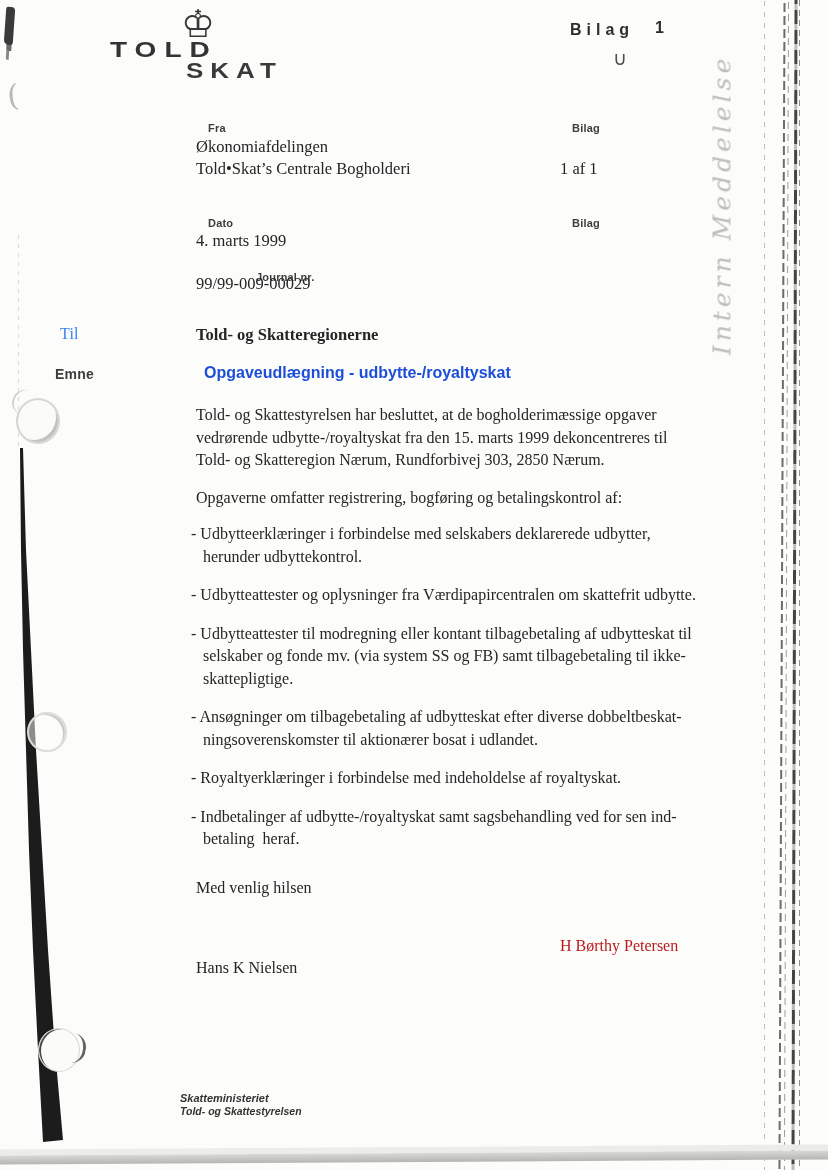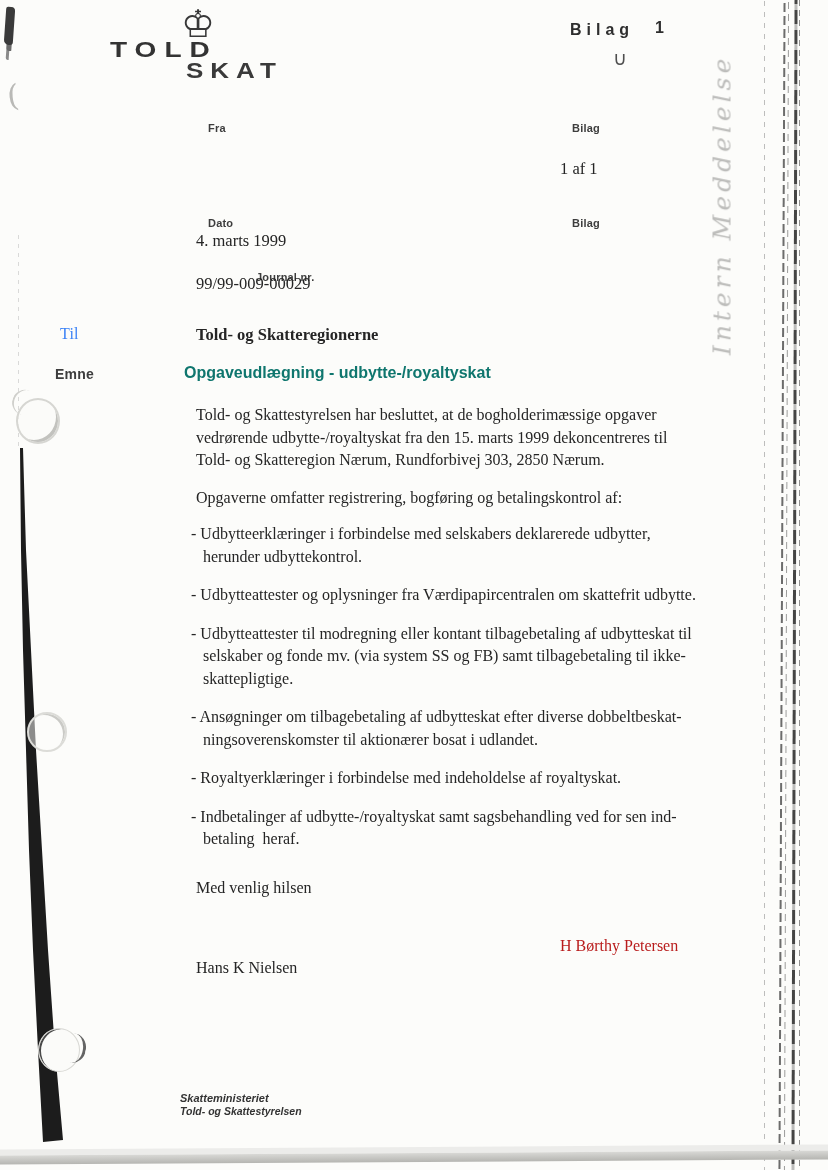--- a/index.html
+++ b/index.html
@@ -67,22 +67,22 @@
   .val-side{left:560px;top:158px;}
   .lbl-dato{left:196px;top:217px;}
   .val-dato{left:196px;top:230px;}
   .lbl-bilag{left:560px;top:217px;}
   .lbl-journal{left:210px;top:271px;margin-left:34px;}
   .val-journal{left:196px;top:273px;}
   .lbl-til{left:48px;top:325px;font-family:"Liberation Serif",serif;font-weight:normal;font-size:16px;color:#3b82f6;}
   .lbl-emne{left:43px;top:366px;font-size:14px;}
   
   .til-value{left:196px;top:324px;font-weight:bold;}
-  .emne-value{position:absolute;left:184px;top:364px;font-family:"Liberation Sans",sans-serif;
-    font-weight:bold;font-size:16px;color:#0f766e;}
+  .emne-value{position:absolute;left:204px;top:364px;font-family:"Liberation Sans",sans-serif;
+    font-weight:bold;font-size:16px;color:#1d4ed8;}
   .para{position:absolute;left:196px;width:650px;font-size:16px;line-height:22.5px;
     white-space:pre-wrap;color:#252525;}
   .para-1{top:404px;}
   .para-2{top:487px;}
   .bullets{position:absolute;left:191px;top:523px;width:650px;}
   .bullet{font-size:16px;line-height:22.5px;white-space:pre-wrap;color:#252525;margin-bottom:16px;}
   .closing{top:877px;}
   .sig-1{top:957px;}
   .sig-2{position:absolute;left:560px;top:937px;font-size:16px;color:#b91c1c;}
   
@@ -119,20 +119,22 @@
 
   <div class="crown">♔</div>
   <div class="logo-told">TOLD</div>
   <div class="logo-skat">SKAT</div>
 
   <div class="bilag-hdr">Bilag</div>
   <div class="bilag-no">1</div>
   <div class="u-mark">∪</div>
 
   <div class="lbl lbl-fra">Fra</div>
+  <div class="val val-fra">Økonomiafdelingen
+Told•Skat’s Centrale Bogholderi</div>
   <div class="lbl lbl-side">Bilag</div>
   <div class="val val-side">1 af 1</div>
   <div class="lbl lbl-dato">Dato</div>
   <div class="val val-dato">4. marts 1999</div>
   <div class="lbl lbl-bilag">Bilag</div>
   <div class="lbl lbl-journal">Journal nr.</div>
   <div class="val val-journal">99/99-009-00029</div>
   <div class="lbl lbl-til">Til</div>
   <div class="val til-value">Told- og Skatteregionerne</div>
   <div class="lbl lbl-emne">Emne</div>

